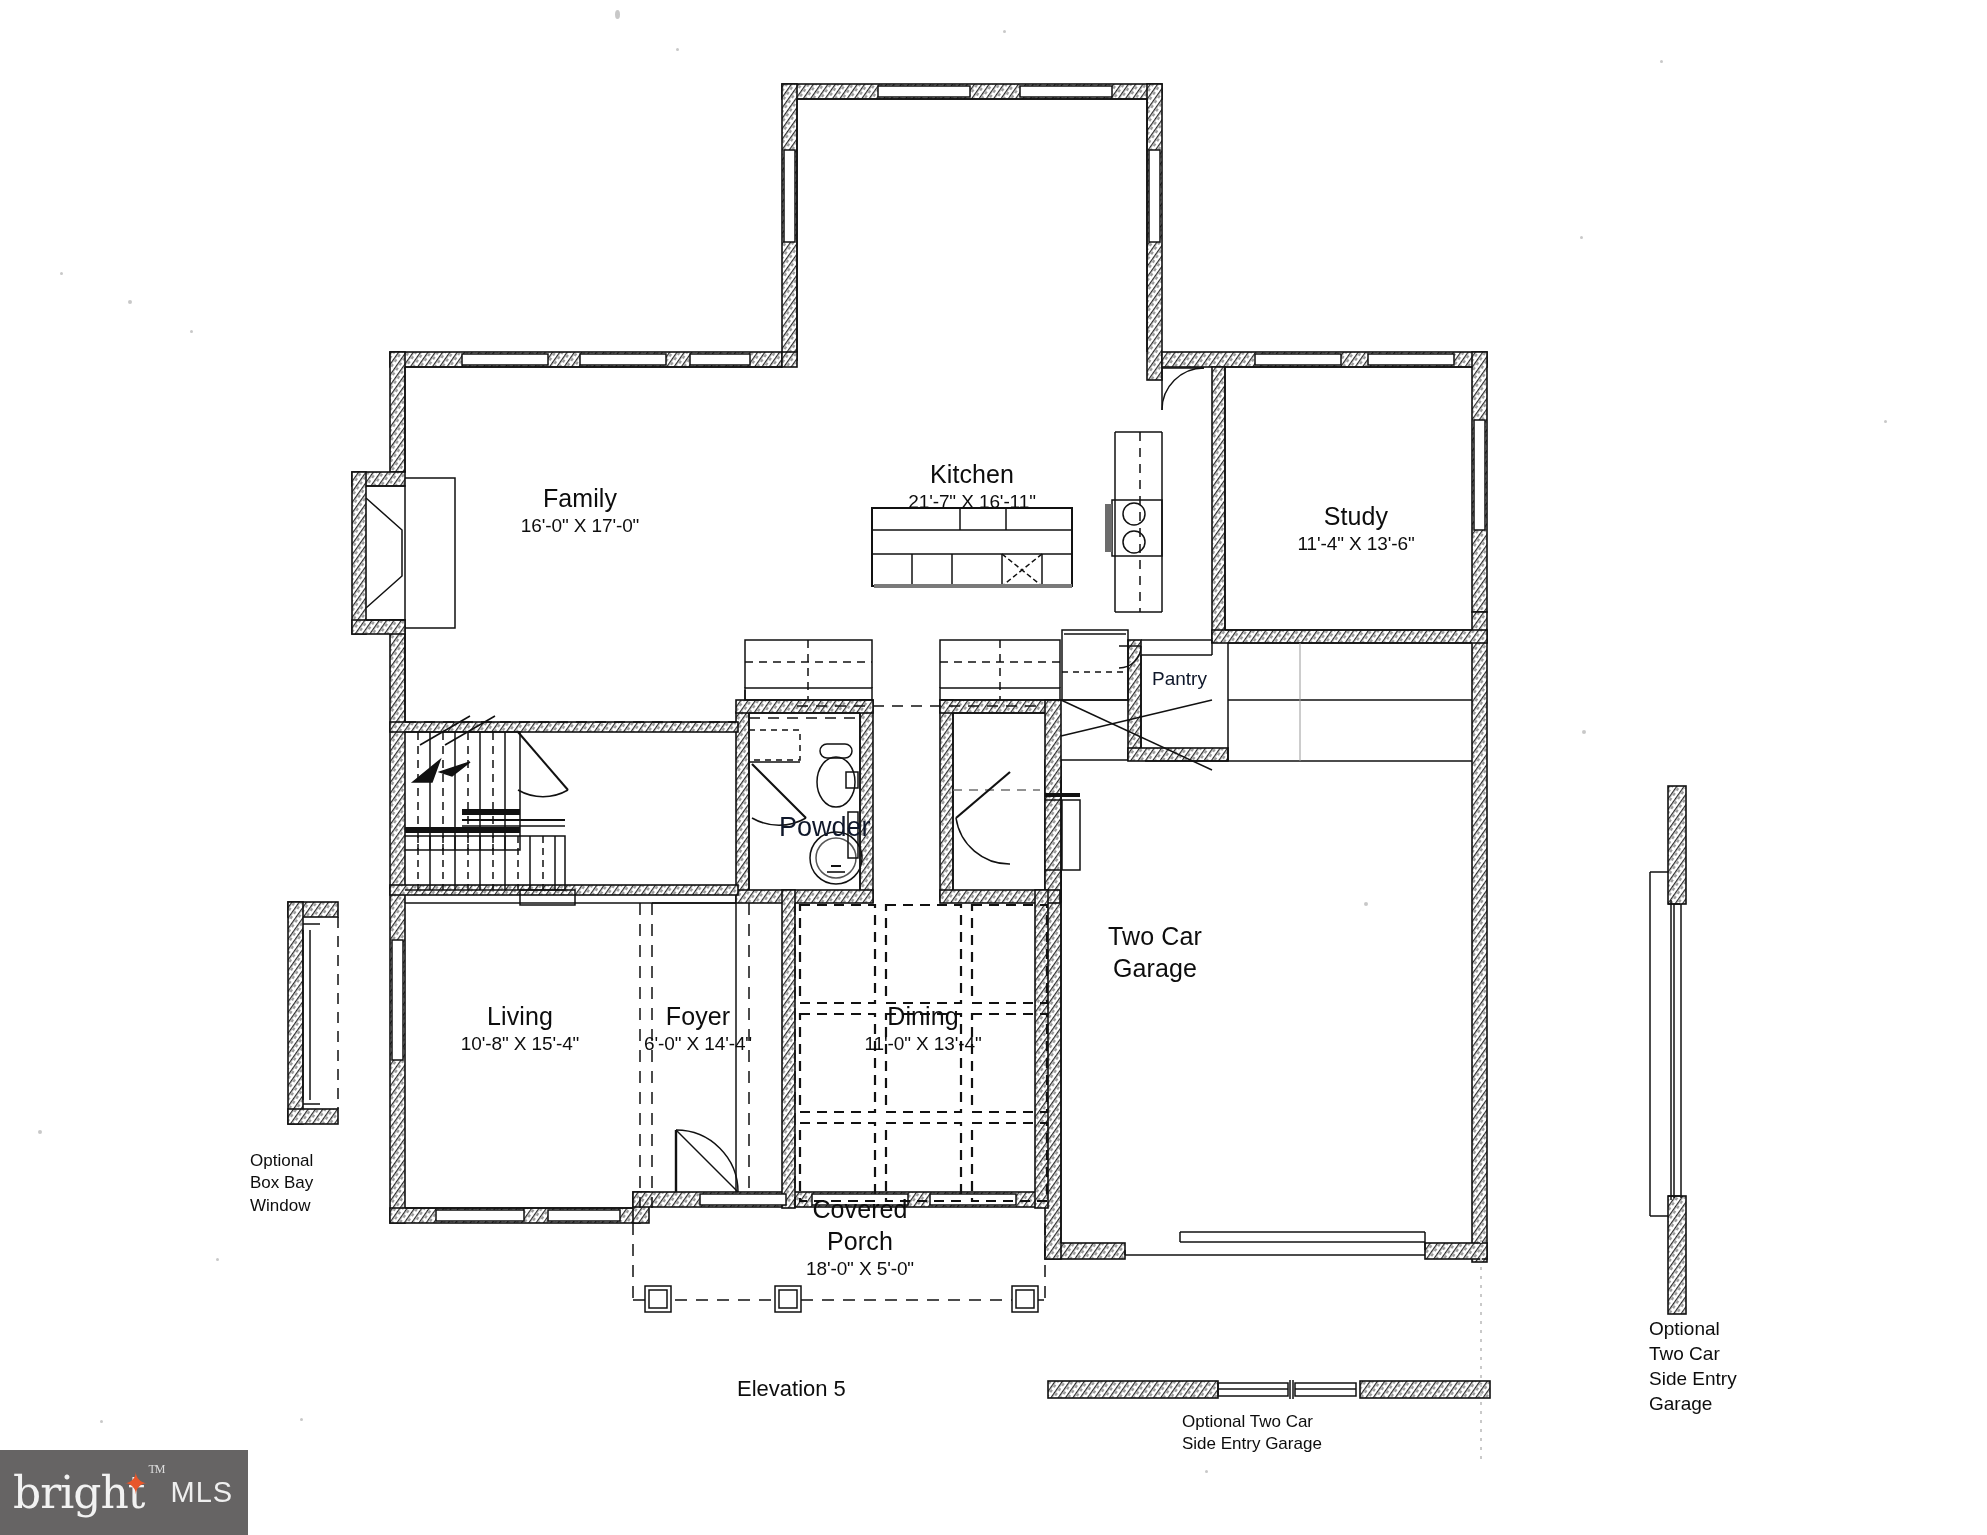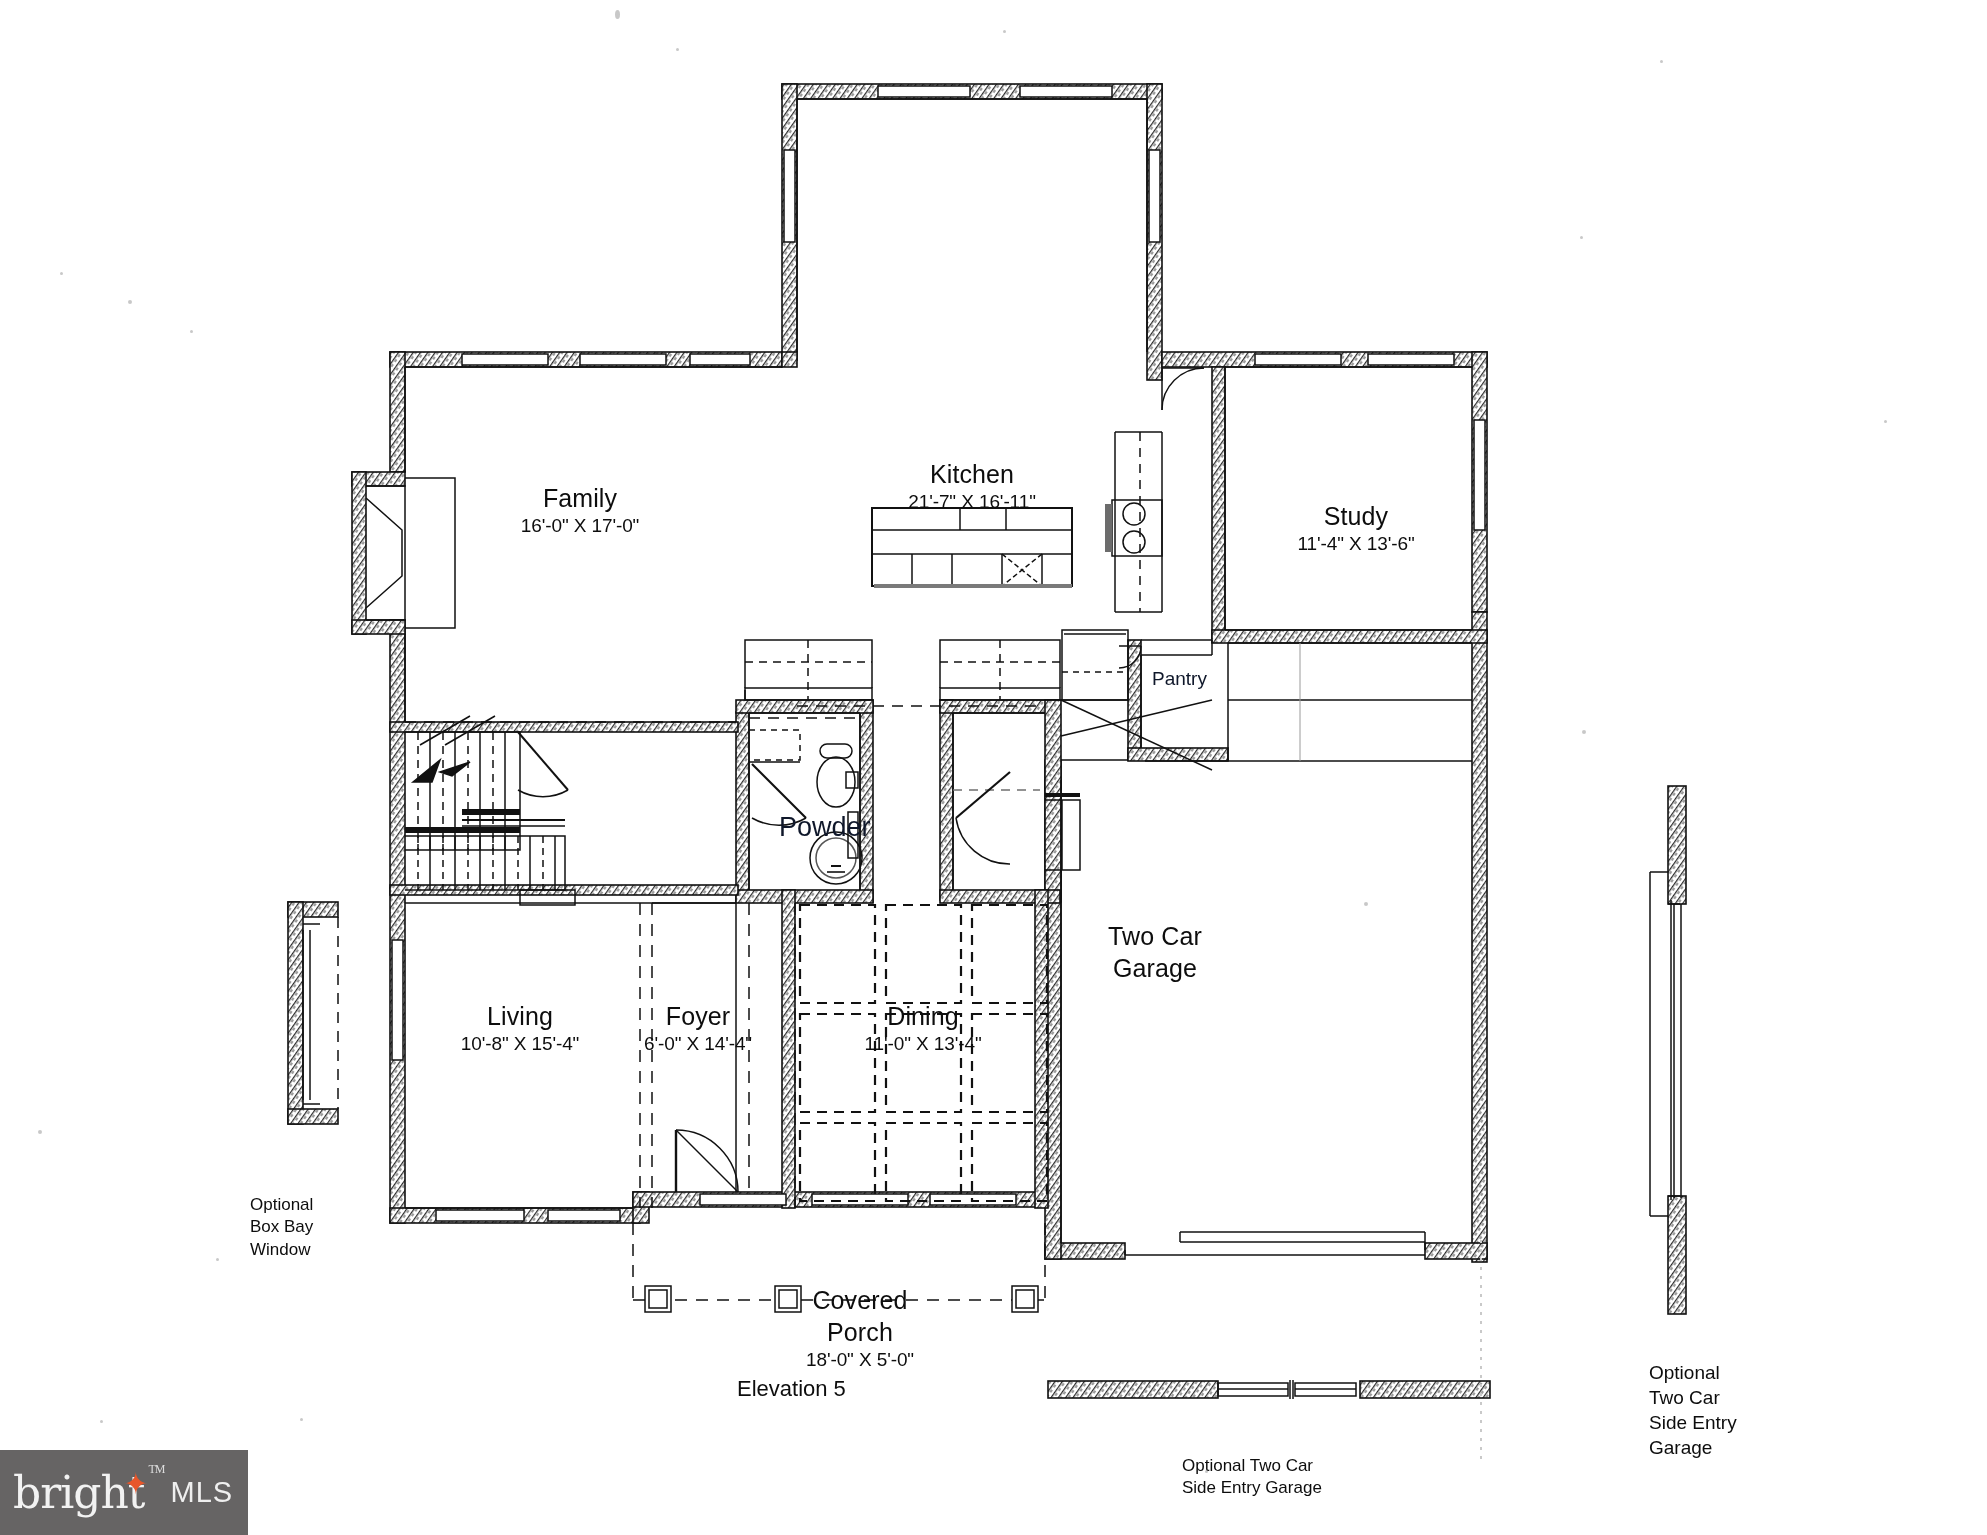--- a/index.html
+++ b/index.html
@@ -48,21 +48,20 @@
     display: block;
     font-size: 19px;
     letter-spacing: -0.1px;
   }
   .small-note {
     position: absolute;
     font-size: 17px;
     line-height: 1.32;
     color: #0d0d0d;
     white-space: nowrap;
-    margin-top: 44px;
   }
   .elevation-note {
     position: absolute;
     font-size: 22px;
     color: #0d0d0d;
     white-space: nowrap;
     margin-top: 8px;
   }
   .tiny-label {
     position: absolute;
@@ -513,21 +512,21 @@
   <div class="room-label" style="left:598px; top:1000px; width:200px;">
     <span class="room-name">Foyer</span>
     <span class="room-dims">6'-0" X 14'-4"</span>
   </div>
 
   <div class="room-label" style="left:823px; top:1000px; width:200px;">
     <span class="room-name">Dining</span>
     <span class="room-dims">11'-0" X 13'-4"</span>
   </div>
 
-  <div class="room-label" style="left:760px; top:1284px; width:200px;">
+  <div class="room-label" style="left:760px; top:1193px; width:200px;">
     <span class="room-name">Covered</span>
     <span class="room-name">Porch</span>
     <span class="room-dims">18'-0" X 5'-0"</span>
   </div>
 
   <div class="room-label" style="left:1055px; top:920px; width:200px;">
     <span class="room-name">Two Car</span>
     <span class="room-name">Garage</span>
   </div>
 

